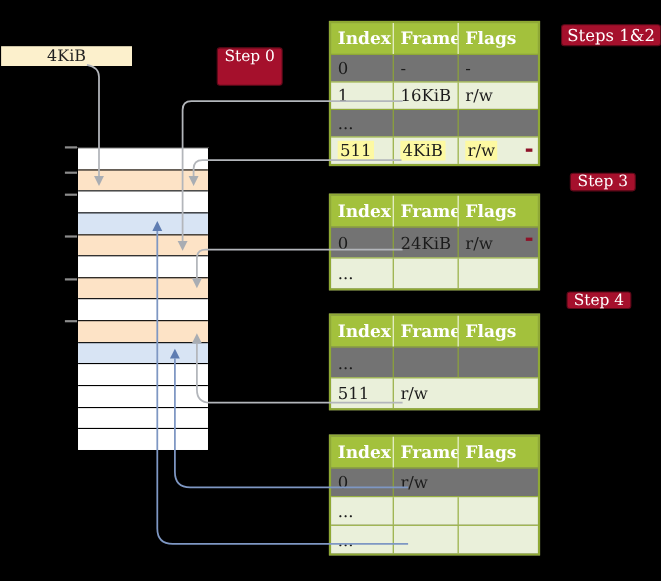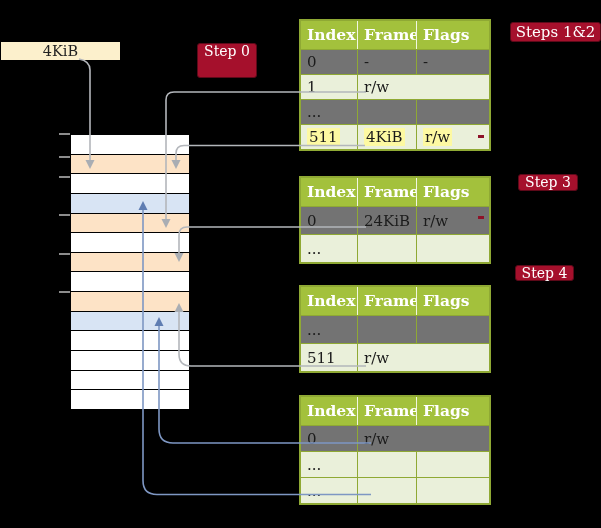--- a/index.html
+++ b/index.html
@@ -21,21 +21,21 @@
     background:var(--cream); color:#222; font-size:14.5px; line-height:18px; text-align:center;
   }
   
   .badge{
     position:absolute; box-sizing:border-box; background:var(--badge_red);
     border:1px solid var(--badge_border); border-radius:3px; color:#fff;
     font-size:14px; text-align:center; white-space:nowrap;
   }
   #badge-step0 {left:183px; top:43px; width:60px; height:35px; line-height:15px;margin-left:14px;}
   #badge-steps12{left:510px; top:22px; width:91px; height:20px; line-height:18px; font-size:15px;}
-  #badge-step3 {left:518px; top:157px; width:60px; height:17px; line-height:15px;margin-top:17px;}
+  #badge-step3 {left:518px; top:157px; width:60px; height:17px; line-height:15px;}
   #badge-step4 {left:515px; top:265px; width:59px; height:16px; line-height:14px;}
   
   #memory-column{
     position:absolute; left:70px; top:134px; width:120px; height:276px;
     box-sizing:border-box; border:1px solid #000; background:#fff;
     display:flex; flex-direction:column;
   }
   .mem-row{flex:1; border-top:1px solid #000;}
   .mem-row:first-child{border-top:none;}
   .mem-free{background:#ffffff;}
@@ -110,20 +110,21 @@
         <div class="pcell">Frame</div>
         <div class="pcell">Flags</div>
       </div>
       <div class="prow" style="height: 25px; line-height: 25px;">
         <div class="pcell">0</div>
         <div class="pcell">-</div>
         <div class="pcell">-</div>
       </div>
       <div class="prow shaded" style="height: 25px; line-height: 25px;">
         <div class="pcell">1</div>
+        <div class="pcell">16KiB</div>
         <div class="pcell">r/w</div>
       </div>
       <div class="prow" style="height: 25px; line-height: 25px;">
         <div class="pcell">...</div>
         <div class="pcell"></div>
         <div class="pcell"></div>
       </div>
       <div class="prow shaded" style="height: 25px; line-height: 25px;">
         <div class="pcell"><span class="hl">511</span></div>
         <div class="pcell"><span class="hl">4KiB</span></div>

